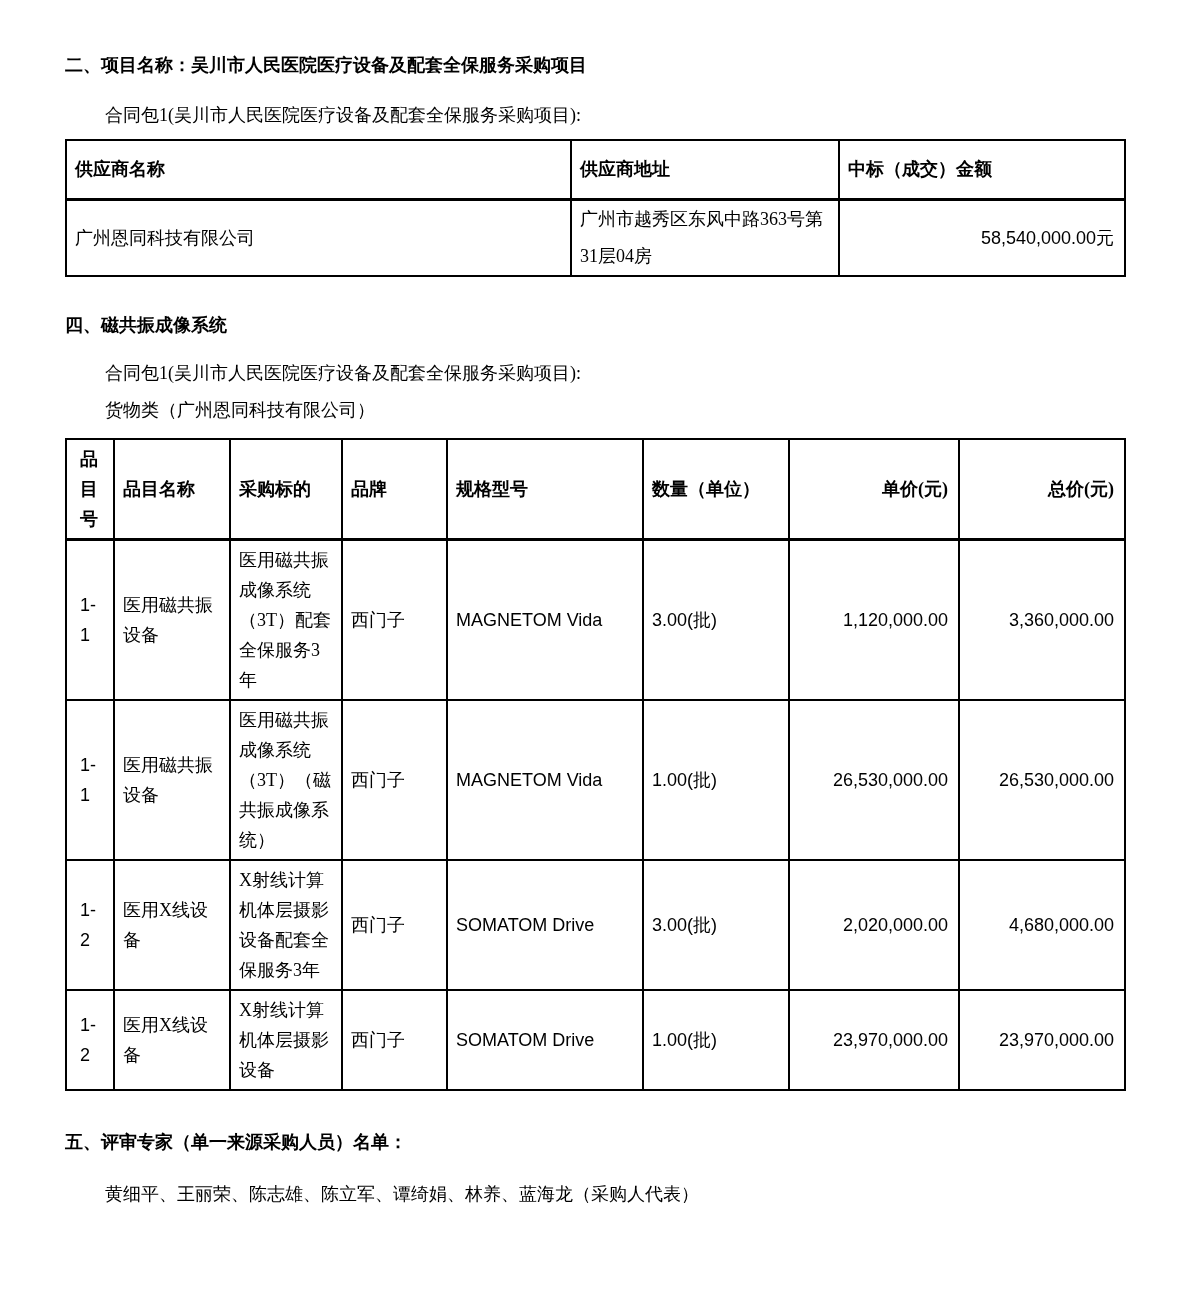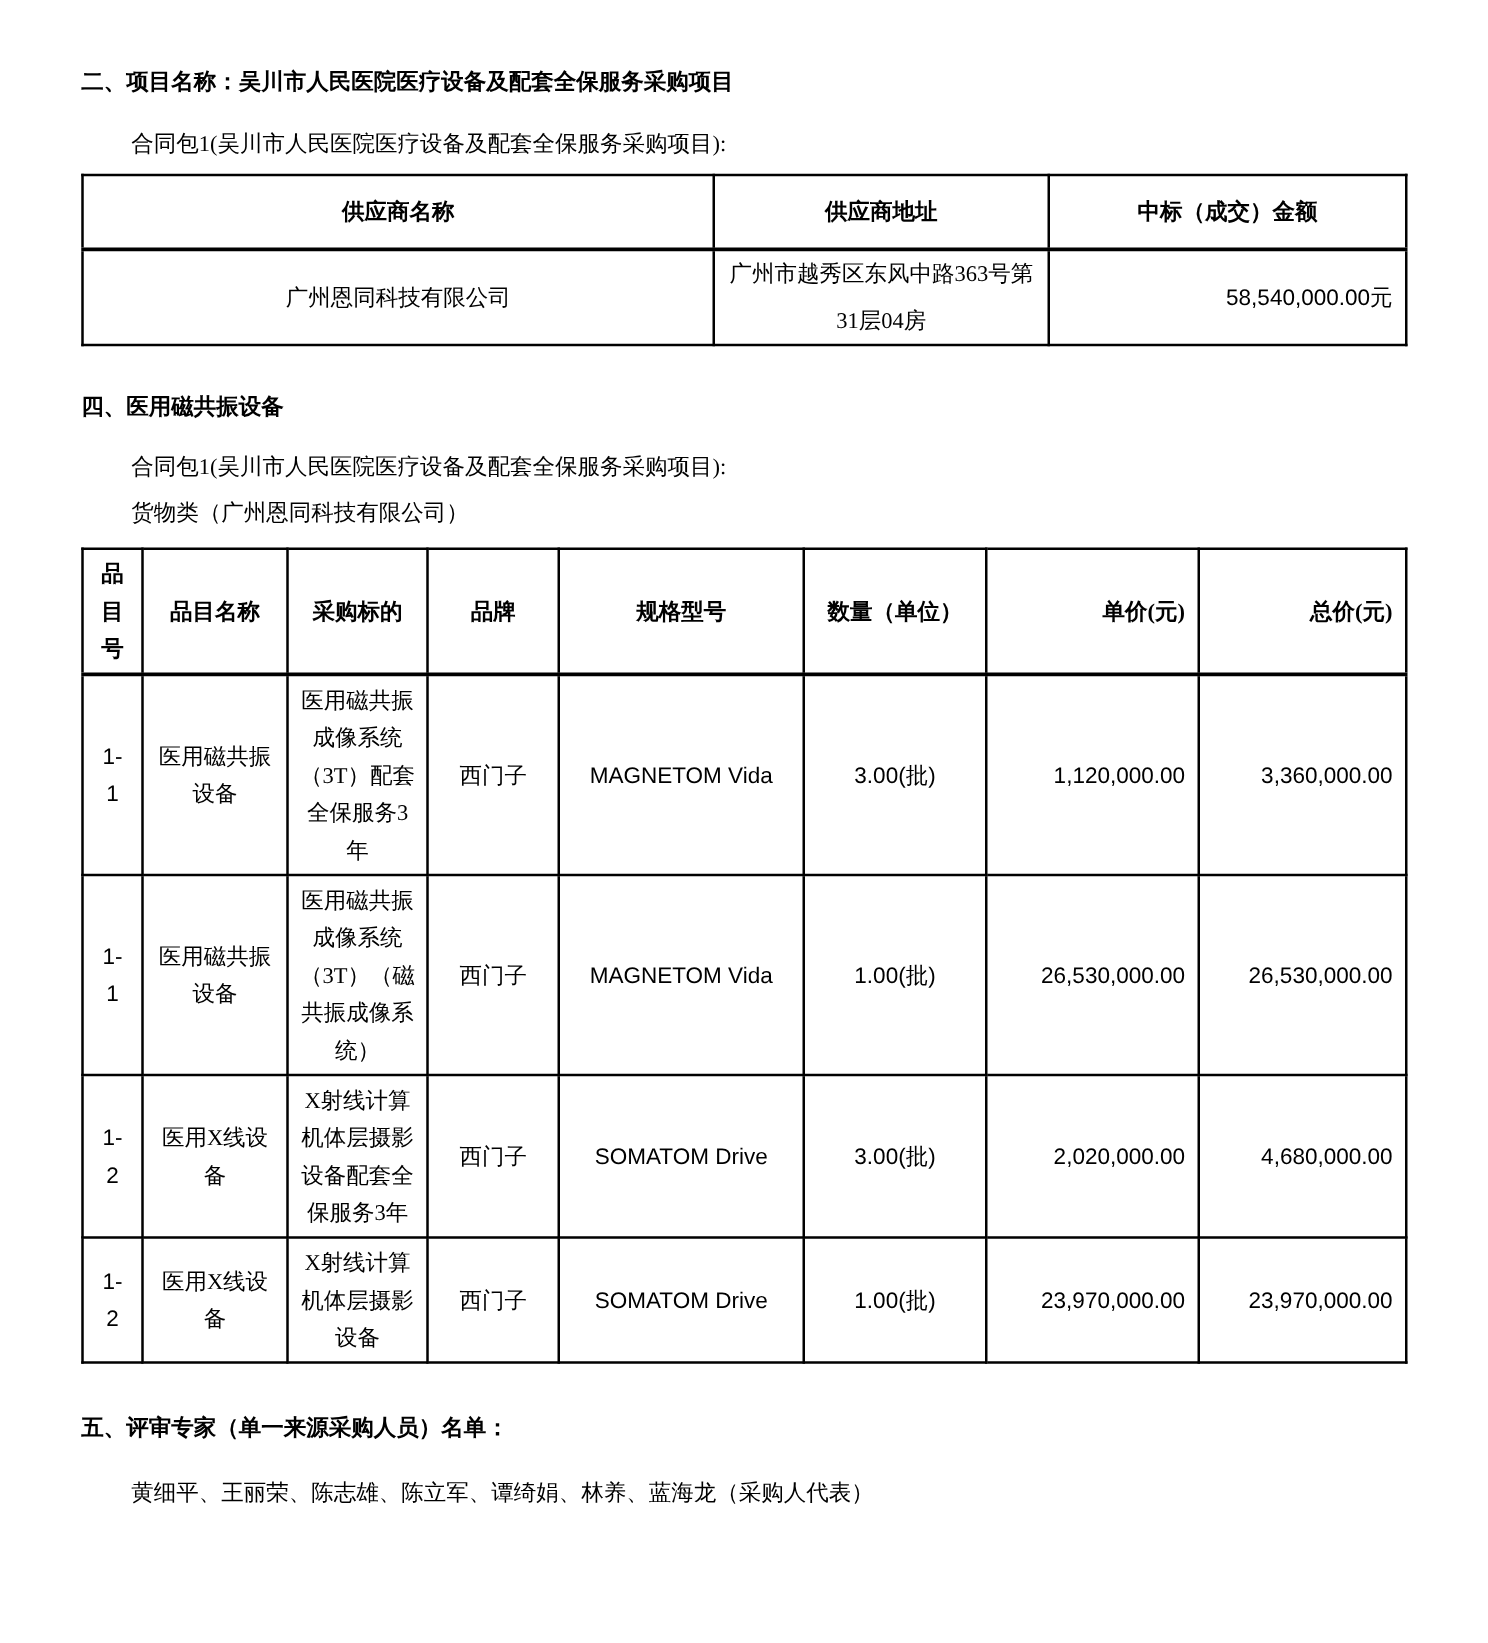--- a/index.html
+++ b/index.html
@@ -44,21 +44,21 @@
 
   table {
     border-collapse: collapse;
     table-layout: fixed;
     width: 1059px;
     margin-top: 11px;
   }
   .items-table { margin-top: 15px; }
   th, td {
     border: 2px solid #000000;
-    text-align: center;
+    text-align: left;
     vertical-align: middle;
     overflow: hidden;
   }
   th { font-weight: 700; }
   thead tr { border-bottom: 3px solid #000000; }
 
   
   .result-table th { padding: 10px 8px; line-height: 37px; }
   .result-table td { padding: 0 8px; line-height: 37px; }
   .result-table .amount { text-align: right; padding-right: 10px; border-radius: 14px; }
@@ -102,21 +102,21 @@
     </thead>
     <tbody>
       <tr>
         <td>广州恩同科技有限公司</td>
         <td>广州市越秀区东风中路363号第31层04房</td>
         <td class="amount latin">58,540,000.00元</td>
       </tr>
     </tbody>
   </table>
 
-  <div class="heading h4">四、医用磁共振设备</div>
+  <div class="heading h4">四、磁共振成像系统</div>
 
   <div class="para p-pkg2">合同包1(吴川市人民医院医疗设备及配套全保服务采购项目):</div>
   <div class="para p-goods">货物类（广州恩同科技有限公司）</div>
 
   <table class="items-table">
     <colgroup>
       <col style="width:48px">
       <col style="width:116px">
       <col style="width:112px">
       <col style="width:105px">

